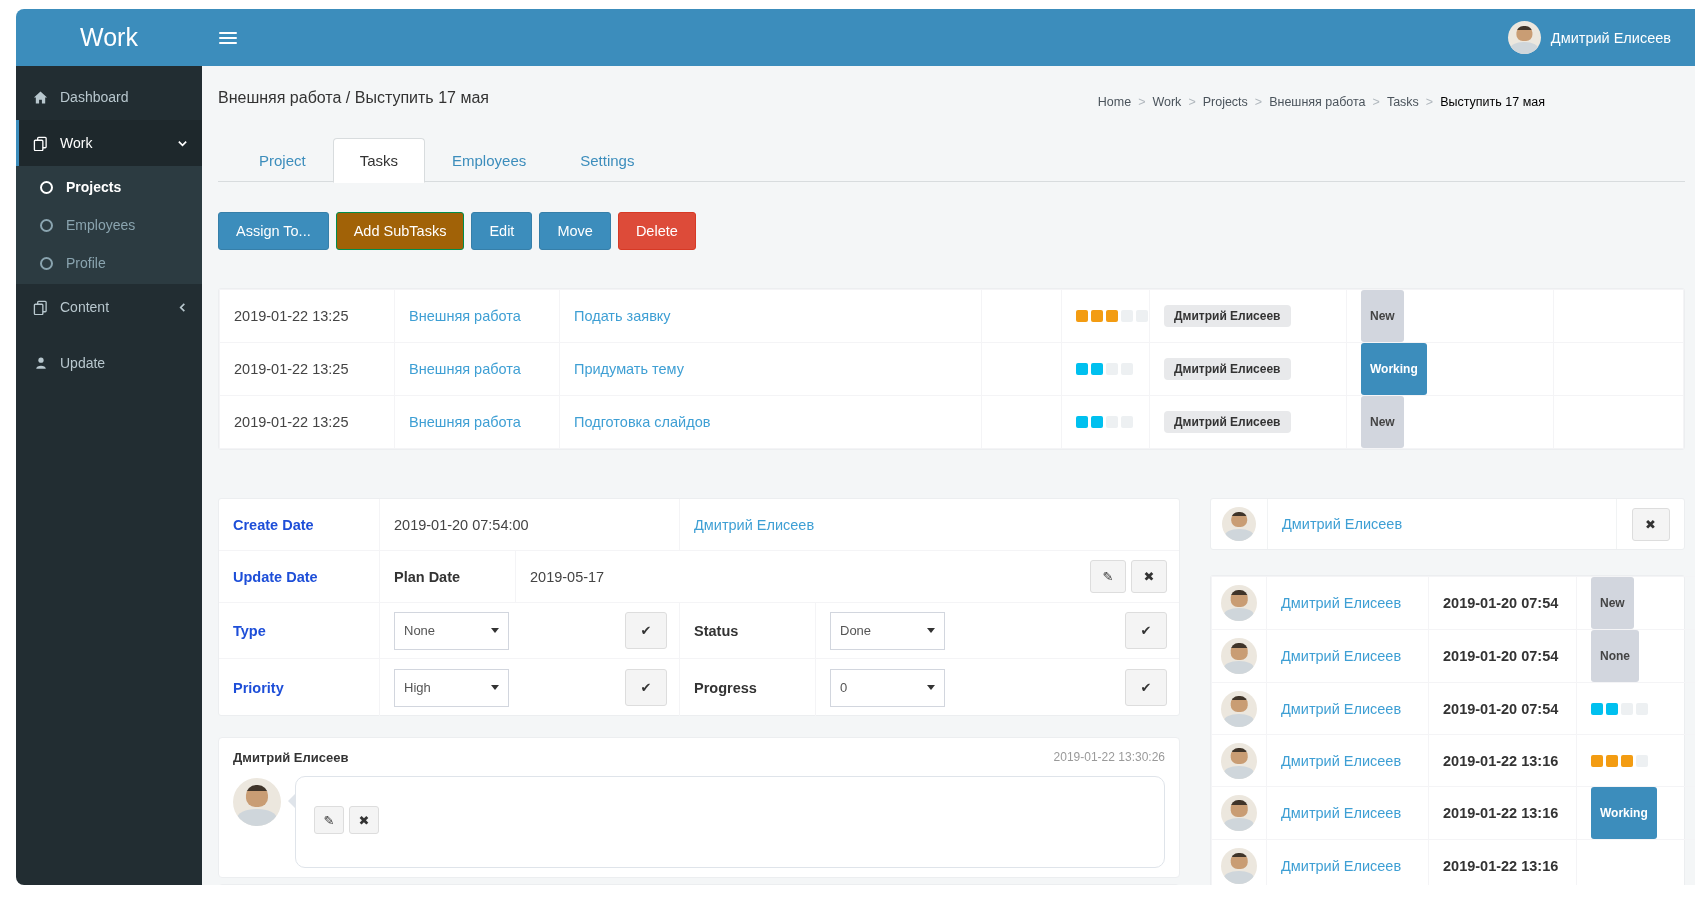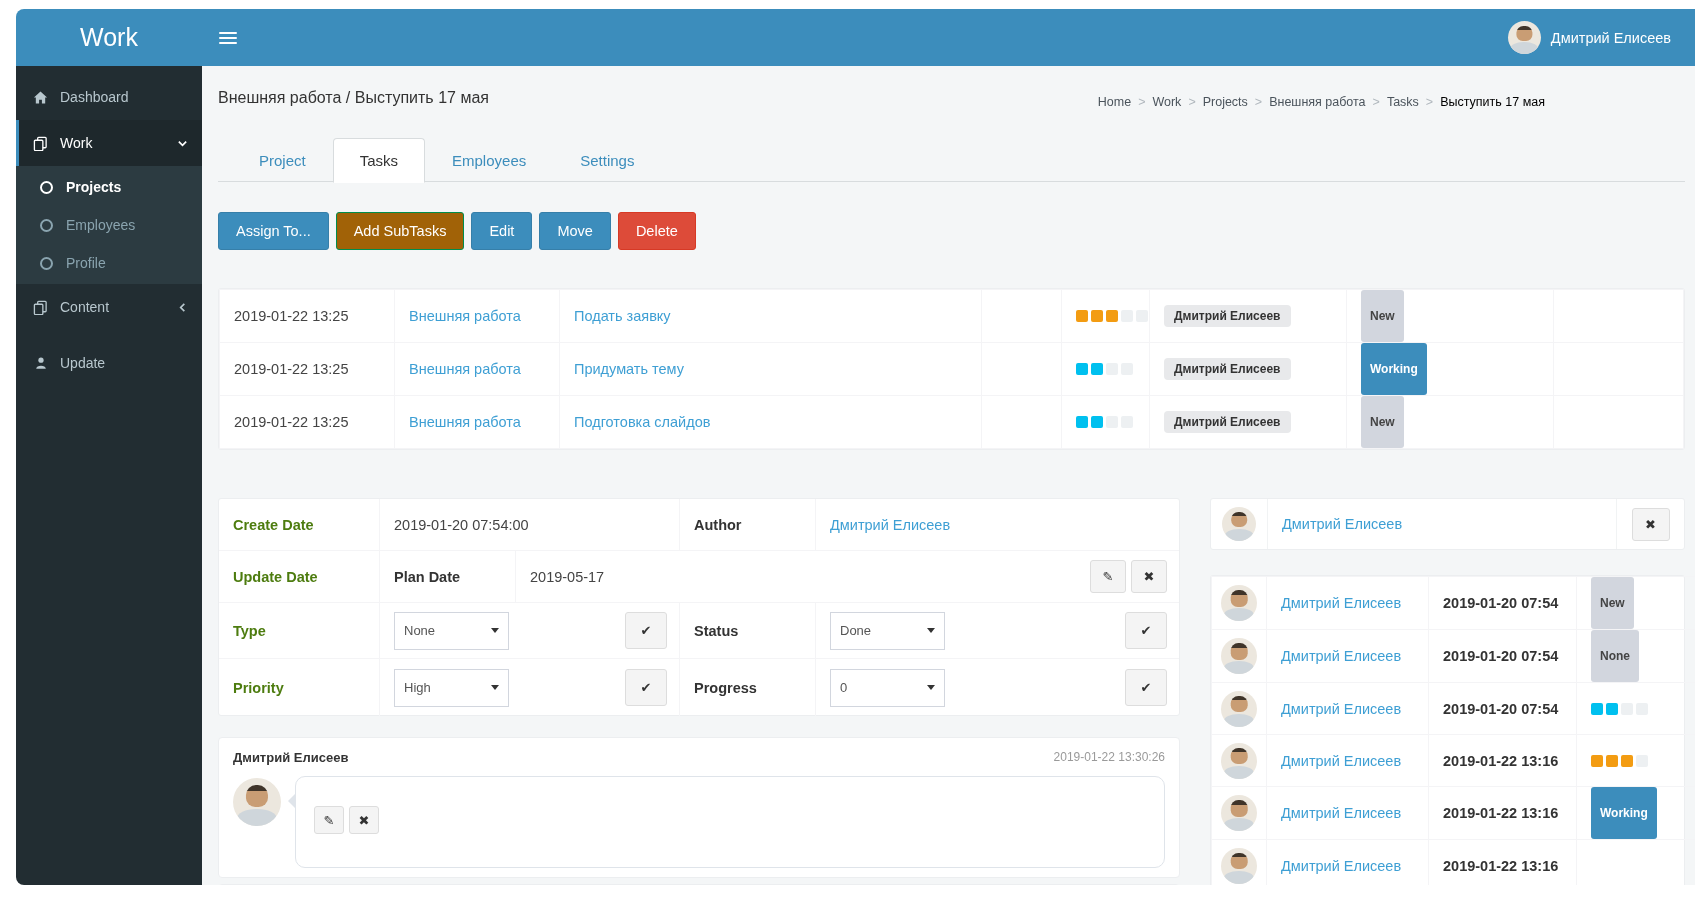--- a/index.html
+++ b/index.html
@@ -72,21 +72,21 @@
   .blocks{display:flex;gap:3px;}
   .block{width:12px;height:12px;border-radius:2px;background:#edf0f2;flex:none;}
   .progress{width:112px;height:15px;background:#eef1f2;border-radius:2px;overflow:hidden;}
   .progress .fill{height:100%;background:#00c0ef;width:0;}
   .flame-wrap{display:inline-flex;flex-direction:column;align-items:center;}
   .flame-underline{width:15px;height:2px;background:#1a2226;margin-top:1px;}
   
   .detail-box{left:202px;top:489px;width:962px;height:218px;}
   .d-row{display:flex;align-items:center;border-bottom:1px solid #f4f4f6;box-sizing:border-box;}
   .d-row:last-child{border-bottom:none;}
-  .d-label{width:146px;padding-left:14px;font-weight:700;color:#4d7c0f;font-size:14.5px;flex:none;}
+  .d-label{width:146px;padding-left:14px;font-weight:700;color:#1d4ed8;font-size:14.5px;flex:none;}
   .d-cell{align-self:stretch;display:flex;align-items:center;padding-left:14px;
           border-left:1px solid #f4f4f6;box-sizing:border-box;font-size:14.5px;}
   .d-val{width:300px;flex:none;}
   .d-label2{width:136px;padding-left:14px;font-weight:700;color:#333;font-size:14.5px;flex:none;
             align-self:stretch;display:flex;align-items:center;border-left:1px solid #f4f4f6;box-sizing:border-box;}
   .d-val2{flex:1;}
   .fake-select{width:115px;height:38px;border:1px solid #d2d6de;background:#fff;display:flex;
                align-items:center;box-sizing:border-box;padding:0 9px;color:#555;font-size:13px;
                justify-content:space-between;cursor:pointer;}
   .caret{width:0;height:0;border-left:4px solid transparent;border-right:4px solid transparent;
@@ -313,21 +313,20 @@
         <td><span class="progress" style="visibility: hidden;"><span class="fill"></span></span></td>
       </tr>
     </tbody>
       </table>
   </div>
 
   <div class="box detail-box">
     <div class="d-row" style="height:52px;">
       <span class="d-label">Create Date</span>
       <span class="d-cell d-val">2019-01-20 07:54:00</span>
-      <span class="d-label2">Author</span>
       <span class="d-cell d-val2">
           <a class="lnk">Дмитрий Елисеев</a>
         </span>
     </div>
     <div class="d-row" style="height:52px;">
       <span class="d-label">Update Date</span>
       <span class="d-label2">Plan Date</span>
       <span class="d-cell d-val2">
         <span>2019-05-17</span>
         <span class="pd-btns">

